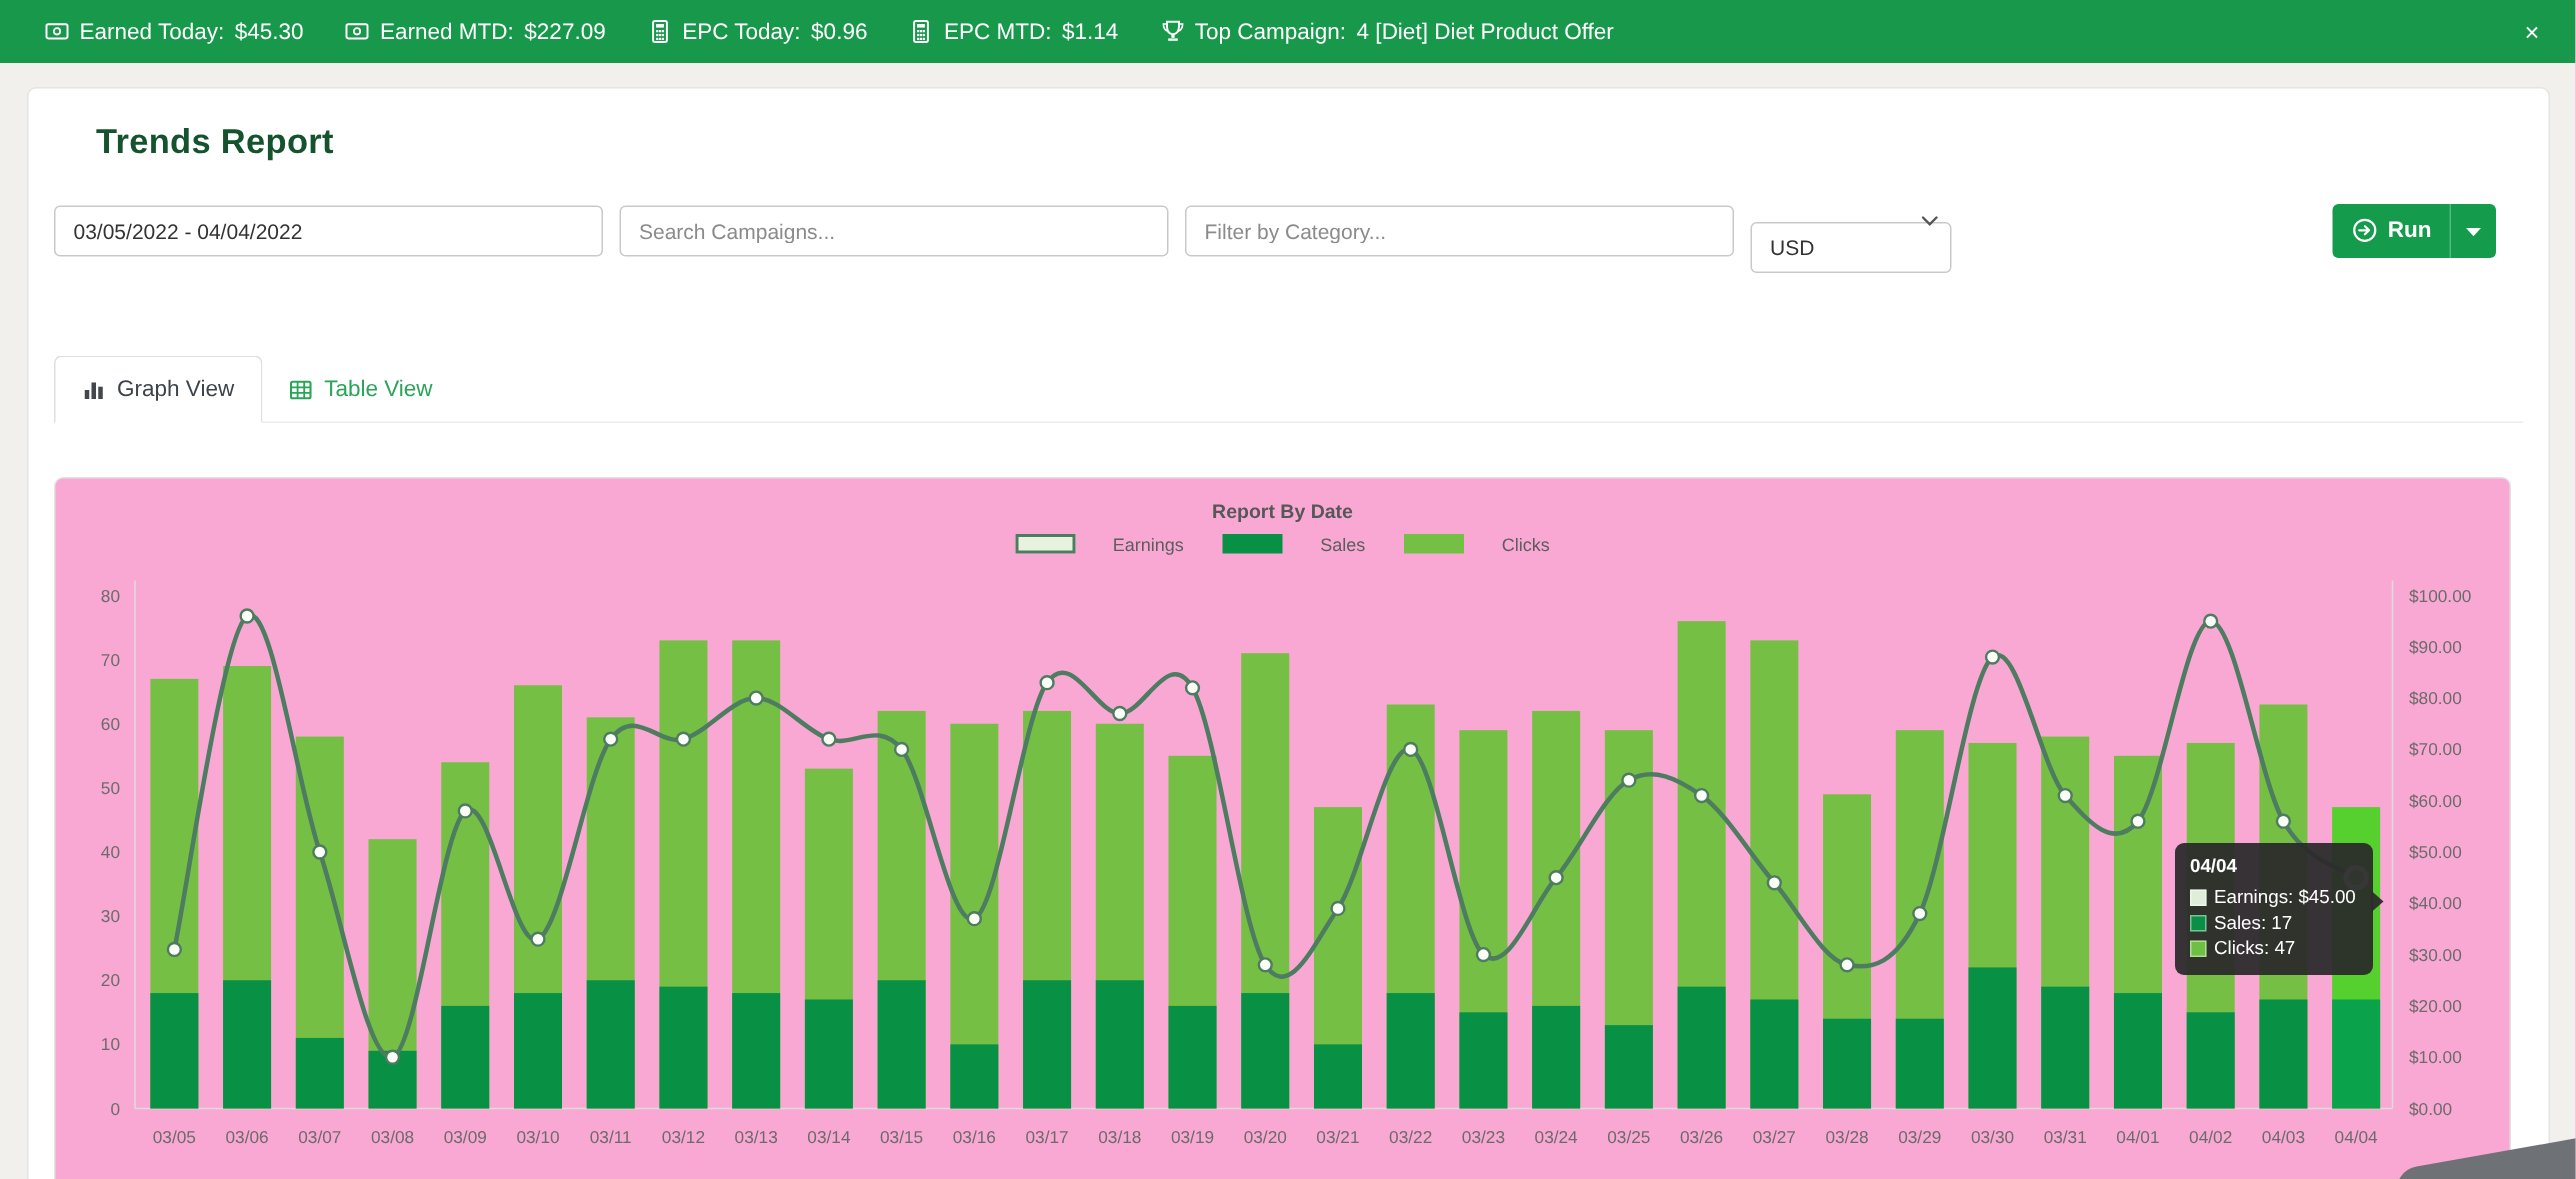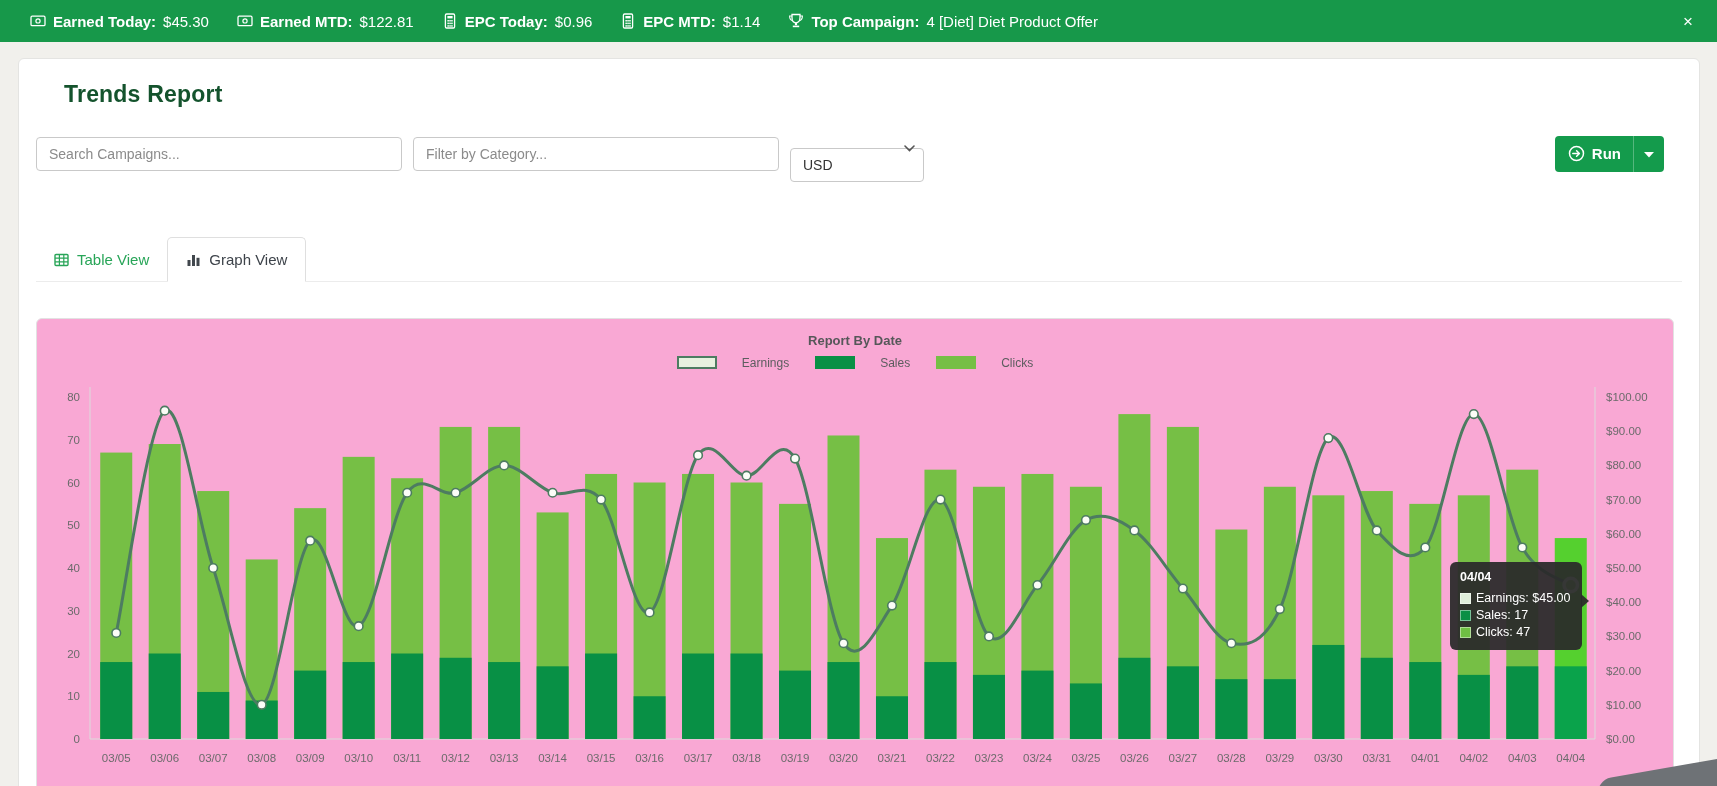--- a/index.html
+++ b/index.html
@@ -12,21 +12,21 @@
   }
   
   .topbar {
     position:absolute; top:0; left:0; width:1717px; height:42px;
     background:#17984a; display:flex; align-items:center;
     padding:0 24px 0 30px; color:#fff;
   }
   .topbar .stats { display:flex; align-items:center; gap:28px; }
   .stat { display:flex; align-items:center; gap:7px; font-size:15px; white-space:nowrap; }
   .stat .icon { display:inline-flex; width:16px; height:16px; }
-  .stat b { font-weight:bold; }
+  .stat b { font-weight:normal; }
   .topbar .close {
     margin-left:auto; font-size:17px; line-height:1; color:#fff; cursor:pointer;
     background:none; border:none; font-family:inherit;
   }
   
   .card {
     position:absolute; left:18px; top:58px; width:1682px; height:760px;
     background:#fff; border:1px solid #e4e4e2; border-radius:6px;
     padding:22px 17px 0 17px;
   }
@@ -111,21 +111,21 @@
         <span>$45.30</span>
       </div>
       <div class="stat">
         <span class="icon">
           <svg width="16" height="16" viewBox="0 0 16 16">
             <rect x="1" y="3.2" width="14" height="9.4" rx="1.2" stroke="#fff" stroke-width="1.3" fill="none"></rect>
             <circle cx="8" cy="7.9" r="2.1" stroke="#fff" stroke-width="1.2" fill="none"></circle>
           </svg>
         </span>
         <b>Earned MTD:</b>
-        <span>$122.81</span>
+        <span>$227.09</span>
       </div>
       <div class="stat">
         <span class="icon">
           <svg width="16" height="16" viewBox="0 0 16 16">
             <rect x="3.4" y="1" width="9.2" height="14" rx="1.2" stroke="#fff" stroke-width="1.3" fill="none"></rect>
             <rect x="5.4" y="3" width="5.2" height="2.4" fill="#fff"></rect>
             <g fill="#fff">
               <rect x="5.4" y="7" width="1.5" height="1.5"></rect>
               <rect x="7.3" y="7" width="1.5" height="1.5"></rect>
               <rect x="9.2" y="7" width="1.5" height="1.5"></rect>
@@ -175,20 +175,21 @@
         <span>4 [Diet] Diet Product Offer</span>
       </div>
     </div>
   <button class="close">×</button>
 </header>
 
 <main class="card">
   <h1 class="page-title">Trends Report</h1>
 
   <div class="controls">
+    <input class="ctl-input w-date" value="03/05/2022 - 04/04/2022" style="">
     <input class="ctl-input w-search" placeholder="Search Campaigns..." style="">
     <input class="ctl-input w-filter" placeholder="Filter by Category..." style="">
     <div class="select-wrap">
       <div class="ctl-input" style="display:flex;align-items:center;">USD</div>
       <span class="chev">
         <svg width="11" height="7" viewBox="0 0 11 7">
             <path d="M1 1 L5.5 5.5 L10 1" stroke="#555" stroke-width="1.6" fill="none" stroke-linecap="round"></path>
           </svg>
       </span>
     </div>
@@ -205,38 +206,38 @@
       <span class="divider"></span>
       <span class="run-caret">
         <svg width="10" height="6" viewBox="0 0 10 6">
             <path d="M0 0 H10 L5 5.5 Z" fill="#fff"></path>
           </svg>
       </span>
     </button>
   </div>
 
   <div class="tabs">
-    <button class="tab inactive">
-      <span style="display:inline-flex">
-        <svg width="15" height="14" viewBox="0 0 15 14">
-          <rect x="1" y="1.5" width="13" height="11" rx="1" stroke="#28a558" stroke-width="1.4" fill="none"></rect>
-          <path d="M1 5.2 H14 M1 8.9 H14 M5.4 1.5 V12.5 M9.8 1.5 V12.5" stroke="#28a558" stroke-width="1.2"></path>
-        </svg>
-      </span>
-      <span>Table View</span>
-    </button>
     <button class="tab active">
       <span style="display:inline-flex">
         <svg width="15" height="14" viewBox="0 0 15 14">
           <rect x="1.5" y="7" width="3" height="6" fill="#41474d"></rect>
           <rect x="6" y="2" width="3" height="11" fill="#41474d"></rect>
           <rect x="10.5" y="4.8" width="3" height="8.2" fill="#41474d"></rect>
         </svg>
       </span>
       <span>Graph View</span>
+    </button>
+    <button class="tab inactive">
+      <span style="display:inline-flex">
+        <svg width="15" height="14" viewBox="0 0 15 14">
+          <rect x="1" y="1.5" width="13" height="11" rx="1" stroke="#28a558" stroke-width="1.4" fill="none"></rect>
+          <path d="M1 5.2 H14 M1 8.9 H14 M5.4 1.5 V12.5 M9.8 1.5 V12.5" stroke="#28a558" stroke-width="1.2"></path>
+        </svg>
+      </span>
+      <span>Table View</span>
     </button>
   </div>
 
   <section class="chart-box">
     <div class="chart-title">Report By Date</div>
     <div class="chart-legend" id="chart-legend">
         <div class="legend-item">
           <span class="legend-swatch" style="background: rgb(231, 242, 223); border: 2px solid rgb(77, 124, 97);"></span>
           <span>Earnings</span>
         </div>

